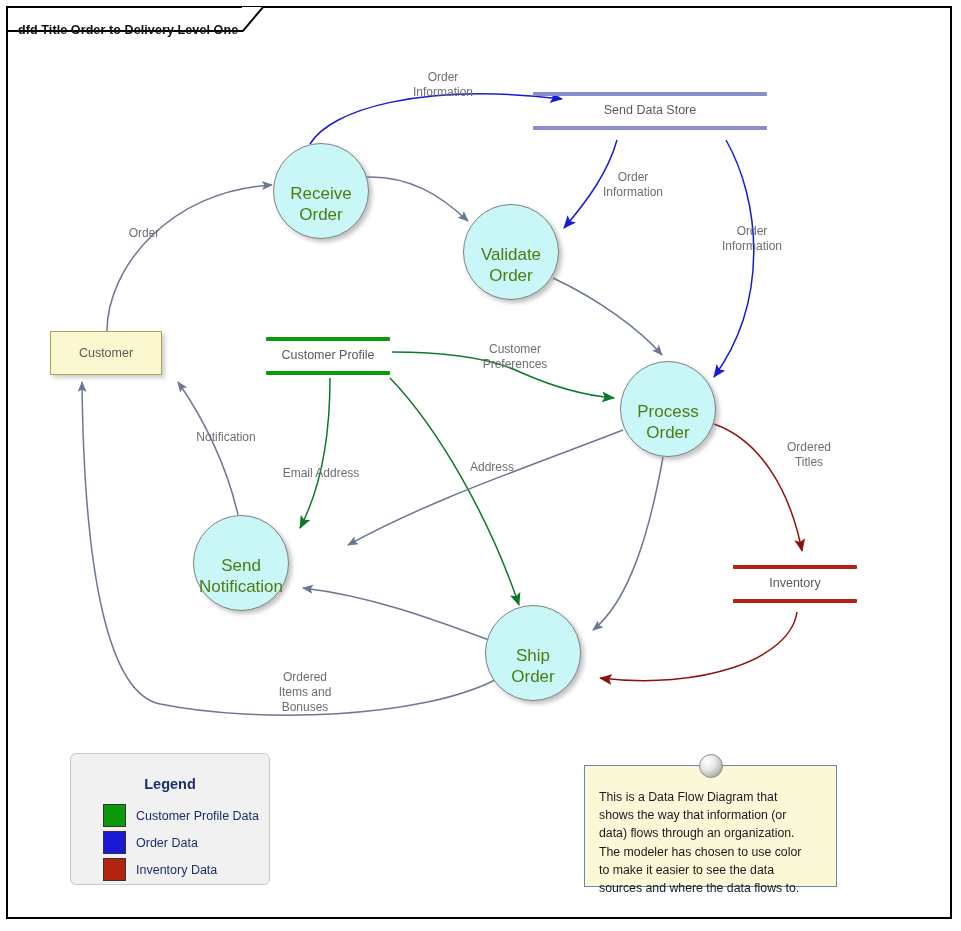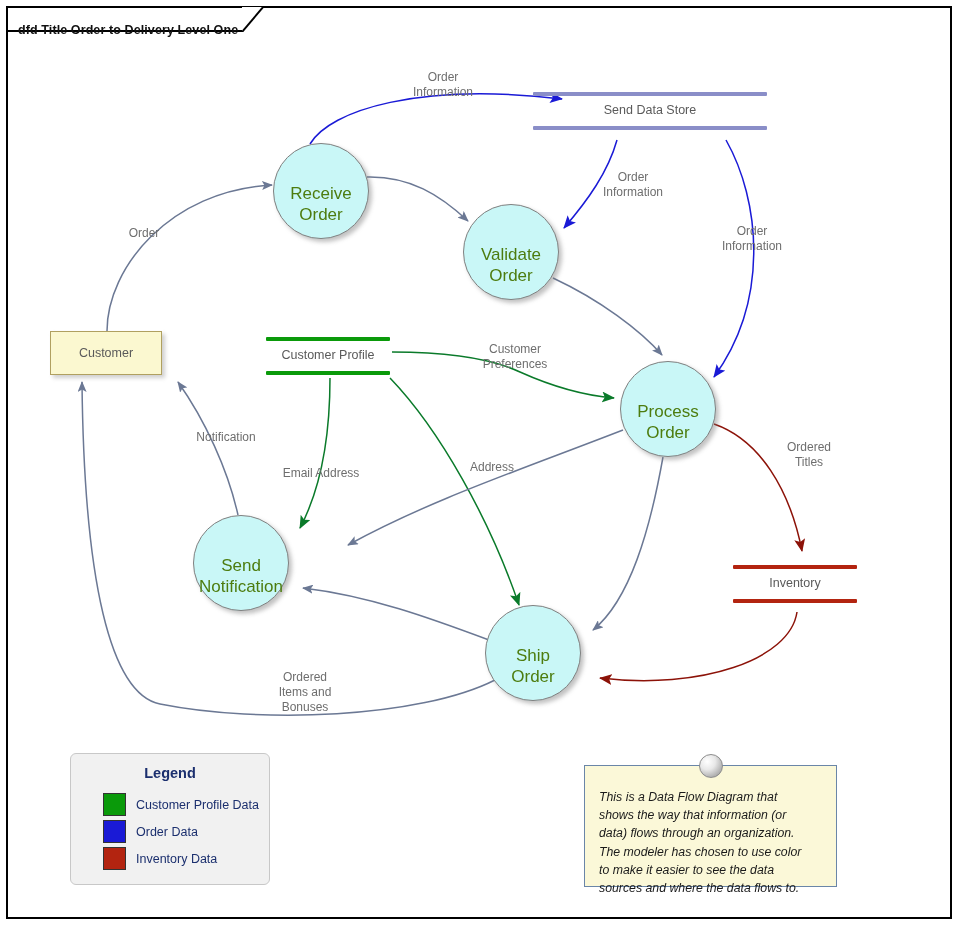--- a/index.html
+++ b/index.html
@@ -151,21 +151,21 @@
     border: 1px solid #c8c8c8;
     border-radius: 6px;
     box-sizing: border-box;
     z-index: 4;
   }
   .legend-title {
     text-align: center;
     font-size: 14.5px;
     font-weight: bold;
     color: #1b2f6e;
-    padding-top: 11px;
+    padding-top: 22px;
     padding-bottom: 10px;
   }
   .legend-row {
     display: flex;
     align-items: center;
     padding: 2px 0 2px 32px;
   }
   .legend-swatch {
     width: 21px;
     height: 21px;
@@ -196,21 +196,20 @@
     border-radius: 50%;
     background: radial-gradient(circle at 33% 30%, #ffffff 0%, #e8e8e8 38%, #b4b4b4 72%, #8e8e8e 100%);
     border: 1px solid #8d8d8d;
     box-sizing: border-box;
   }
   .note-text {
     font-size: 12.3px;
     color: #1a1a1a;
     line-height: 1.48;
     padding: 22px 24px 10px 14px;
-    font-style: italic;
   }
 </style>
 </head>
 <body>
 
 <div id="root">
 
   <div class="frame"></div>
 
   <svg id="edges" viewBox="0 0 961 931" xmlns="http://www.w3.org/2000/svg">

